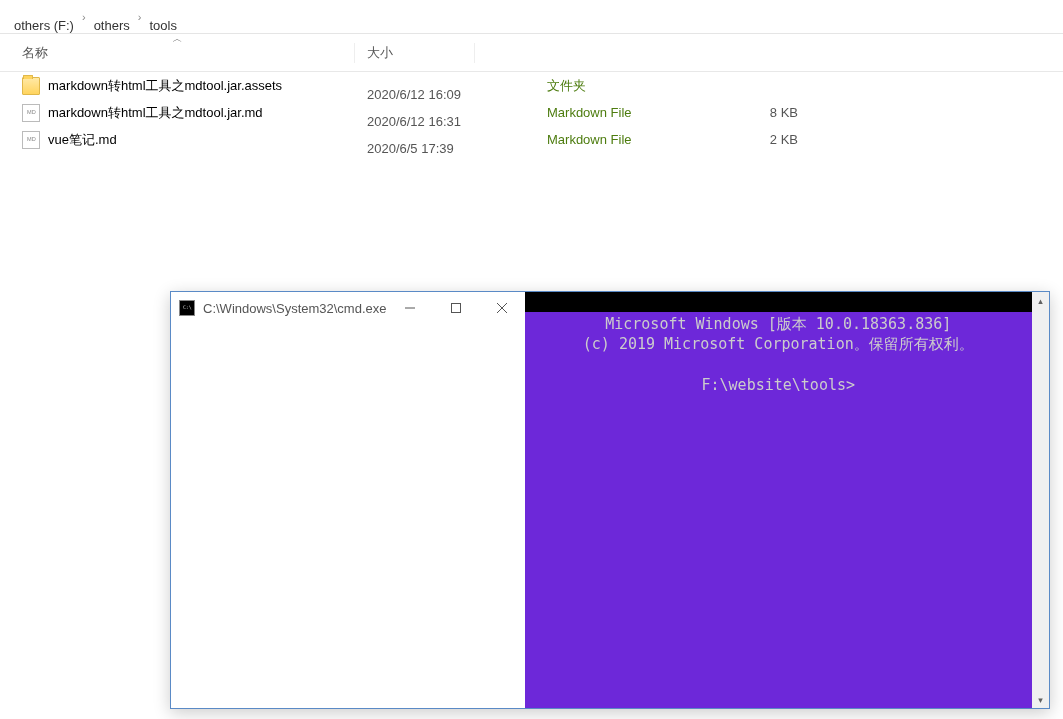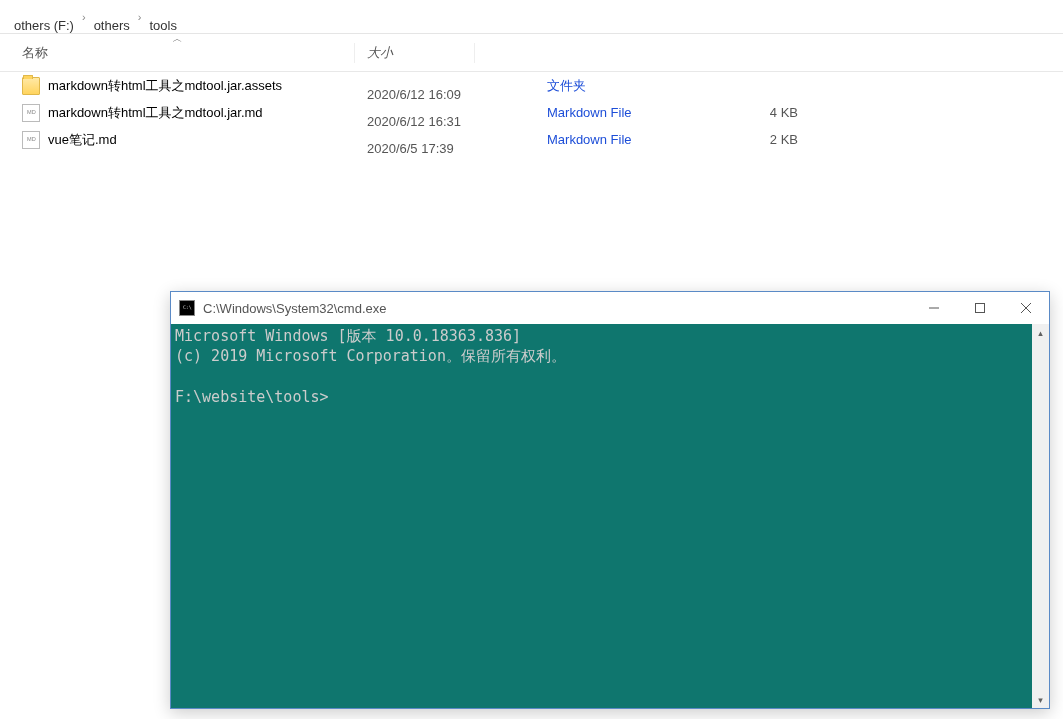--- a/index.html
+++ b/index.html
@@ -46,21 +46,21 @@
     .col {
       padding: 0 12px;
       display: flex;
       align-items: center;
       height: 100%;
       position: relative;
     }
     .col-name { width: 355px; padding-left: 22px; }
     .col-date { width: 180px; }
     .col-type { width: 155px; }
-    .col-size { width: 120px; font-style: italic; }
+    .col-size { width: 120px; }
     .col-sort {
       margin-left: auto;
       font-size: 10px;
       color: #555;
       position: absolute;
       left: 50%;
       top: -2px;
       transform: translateX(-50%);
     }
     .col-border {
@@ -111,35 +111,36 @@
       border: 1px solid #bbb;
       position: relative;
       font-size: 7px;
       color: #888;
       display: flex;
       align-items: center;
       justify-content: center;
     }
     .md-icon::after { content: "MD"; transform: scale(0.8); }
     .file-date-cell { width: 180px; padding: 0 12px; color: #555; margin-top: 17px; }
-    .file-type-cell { width: 155px; padding: 0 12px; color: #1d4ed8; }
+    .file-type-cell { width: 155px; padding: 0 12px; color: #4d7c0f; }
     .file-size-cell { width: 120px; padding: 0 12px; color: #555; text-align: right; }
 
     
     .cmd-window {
       position: absolute;
       left: 170px;
       top: 291px;
       width: 880px;
       height: 418px;
       background: #fff;
       border: 1px solid #5a8ac6;
       box-shadow: 0 4px 16px rgba(0,0,0,0.2);
       display: flex;
-      flex-direction: column;
+      flex-direction: row;
+      text-align: center;
     }
     .cmd-titlebar {
       height: 32px;
       background: #fff;
       display: flex;
       align-items: center;
       padding-left: 8px;
       color: #555;
       font-size: 13px;
     }
@@ -170,28 +171,29 @@
     }
     .win-btn svg { width: 10px; height: 10px; }
     .cmd-body-wrap {
       flex: 1;
       display: flex;
       background: #000;
       position: relative;
     }
     .cmd-body {
       flex: 1;
-      background: #0f766e;
+      background: #6d28d9;
       color: #ccc;
       font-family: "NSimSun", "SimSun", Consolas, monospace;
       font-size: 15px;
       padding: 2px 4px;
       line-height: 1.35;
       white-space: pre;
       overflow: hidden;
+      margin-top: 20px;
     }
     .cmd-scrollbar {
       width: 17px;
       background: #f0f0f0;
       position: relative;
     }
     .cmd-scroll-up, .cmd-scroll-down {
       height: 17px;
       display: flex;
       align-items: center;
@@ -237,21 +239,21 @@
     <div class="file-type-cell">文件夹</div>
     <div class="file-size-cell"></div>
   </div>
   <div class="file-row">
     <div class="file-name-cell">
       <div class="file-icon md-icon"></div>
       <span>markdown转html工具之mdtool.jar.md</span>
     </div>
     <div class="file-date-cell">2020/6/12 16:31</div>
     <div class="file-type-cell">Markdown File</div>
-    <div class="file-size-cell">4 KB</div>
+    <div class="file-size-cell">8 KB</div>
   </div>
   <div class="file-row">
     <div class="file-name-cell">
       <div class="file-icon md-icon"></div>
       <span>vue笔记.md</span>
     </div>
     <div class="file-date-cell">2020/6/5 17:39</div>
     <div class="file-type-cell">Markdown File</div>
     <div class="file-size-cell">2 KB</div>
   </div>

